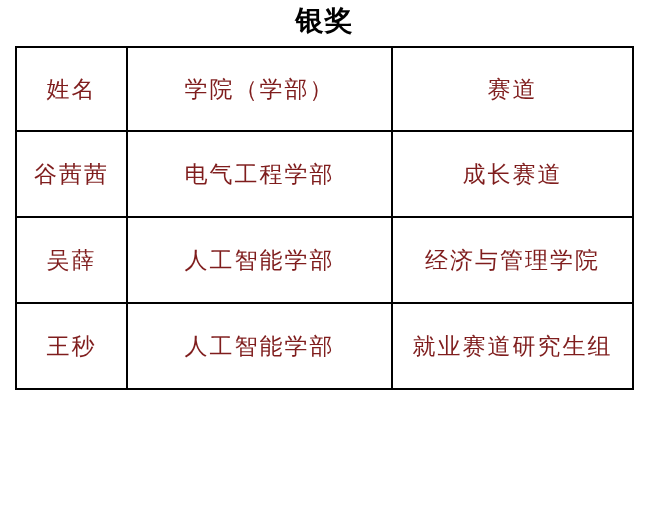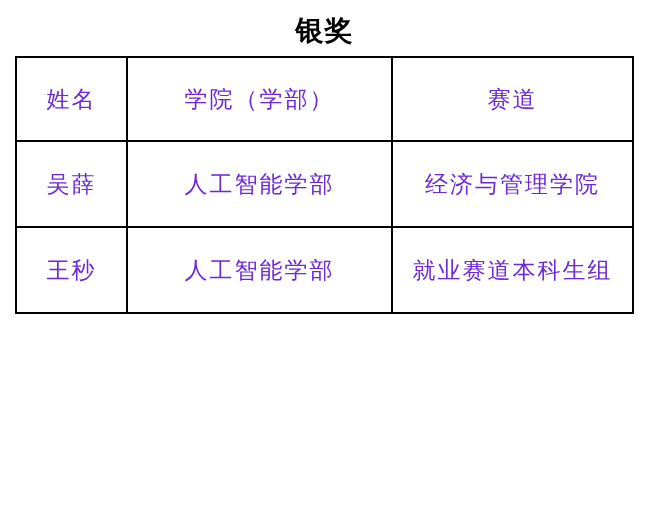--- a/index.html
+++ b/index.html
@@ -10,21 +10,21 @@
   .page {
     position: relative;
     width: 649px;
     height: 507px;
     background: #ffffff;
     font-family: "Liberation Serif", "DejaVu Serif", serif;
     color: #000000;
     overflow: hidden;
   }
   .page-title {
-    padding-top: 15px;
+    padding-top: 5px;
     height: 41px;
     text-align: center;
     font-size: 28px;
     font-weight: bold;
     line-height: 32px;
     letter-spacing: 1px;
     color: #000000;
   }
   table.awards-table {
     border-collapse: collapse;
@@ -32,21 +32,21 @@
     width: 617px;
     margin: 0 auto;
   }
   table.awards-table th,
   table.awards-table td {
     border: 2px solid #000000;
     text-align: center;
     vertical-align: middle;
     font-size: 23px;
     letter-spacing: 2px;
-    color: #6d28d9;
+    color: #7f1d1d;
     padding: 0;
     background: #ffffff;
   }
   table.awards-table th {
     font-weight: normal;
     height: 82px;
   }
   table.awards-table td {
     height: 84px;
   }
@@ -69,25 +69,30 @@
     </colgroup>
     <thead>
       <tr>
         <th>姓名</th>
         <th>学院（学部）</th>
         <th>赛道</th>
       </tr>
     </thead>
     <tbody>
       <tr>
+        <td>谷茜茜</td>
+        <td>电气工程学部</td>
+        <td>成长赛道</td>
+      </tr>
+      <tr>
         <td>吴薛</td>
         <td>人工智能学部</td>
         <td>经济与管理学院</td>
       </tr>
       <tr>
         <td>王秒</td>
         <td>人工智能学部</td>
-        <td>就业赛道本科生组</td>
+        <td>就业赛道研究生组</td>
       </tr>
     </tbody>
   </table>
 
 </div>
 
 </body></html>

